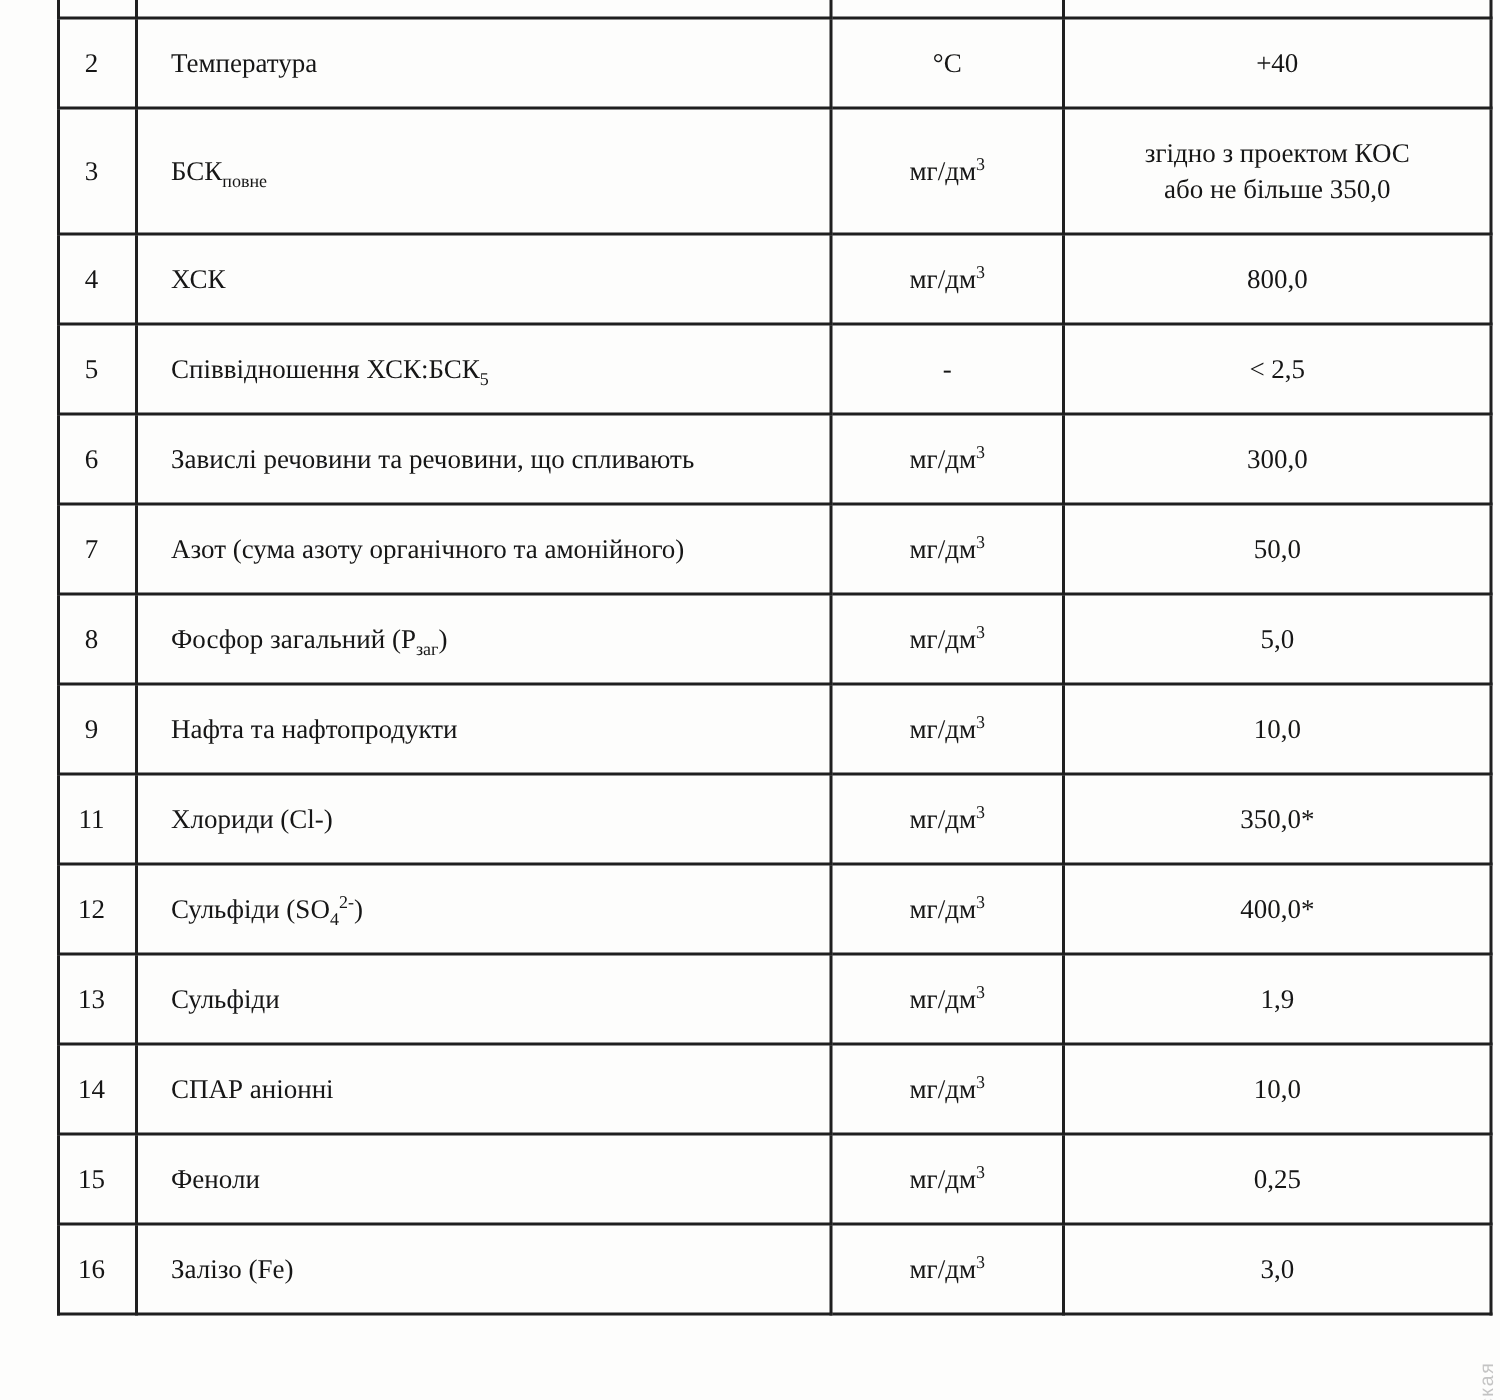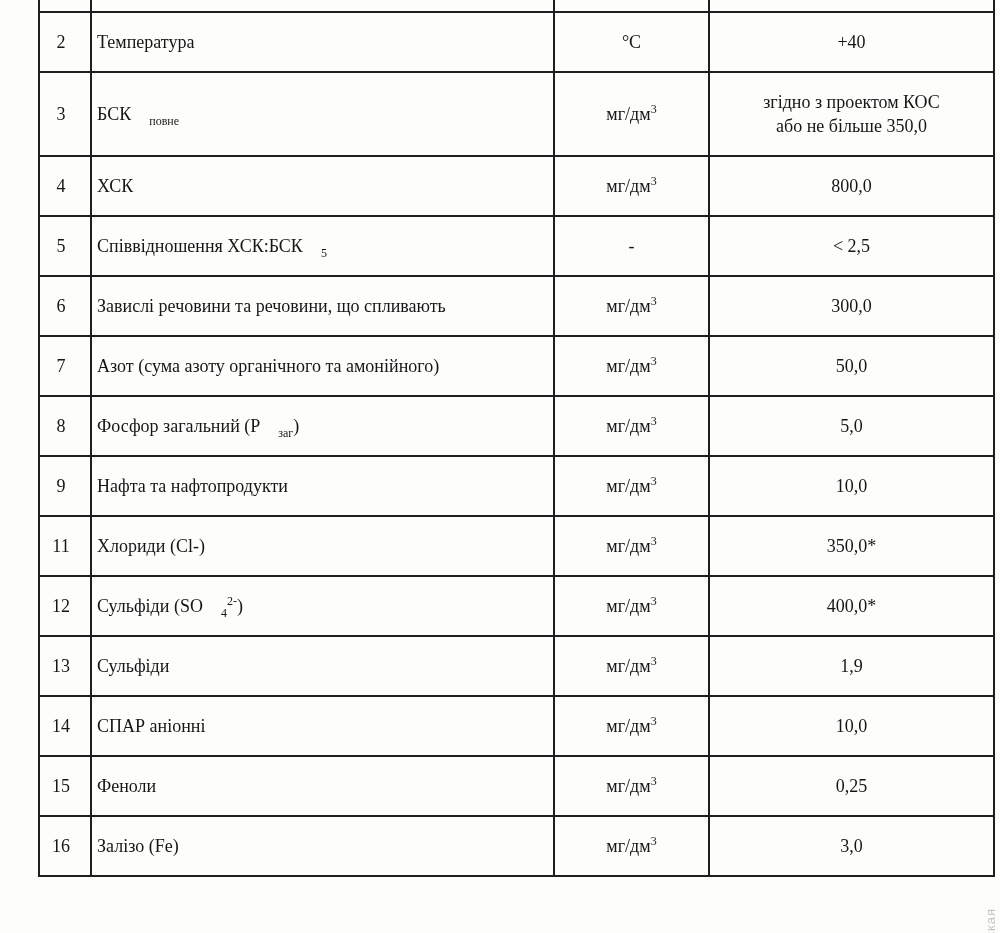--- a/index.html
+++ b/index.html
@@ -35,39 +35,38 @@
   .doc-table col.c-name  { width: 463px; }
   .doc-table col.c-unit  { width: 155px; }
   .doc-table col.c-value { width: 285px; }
   .doc-table td.num {
     text-align: center;
     padding-left: 0;
     padding-right: 8px;
   }
   .doc-table td.name {
     text-align: left;
-    padding-left: 5px;
+    padding-left: 22px;
   }
   .doc-table td.unit,
   .doc-table td.value {
     text-align: center;
   }
   .doc-table td.value {
     white-space: pre-line;
   }
   .doc-table tr.partial-row td {
     border-top: none;
     padding: 0;
     height: 11px;
     line-height: 11px;
   }
   .doc-table sub {
     font-size: 12px;
     line-height: 0;
-    margin-left: 18px;
   }
   .doc-table sup {
     font-size: 12px;
     line-height: 0;
   }
   .watermark {
     position: absolute;
     right: 2px;
     top: 846px;
     height: 120px;

